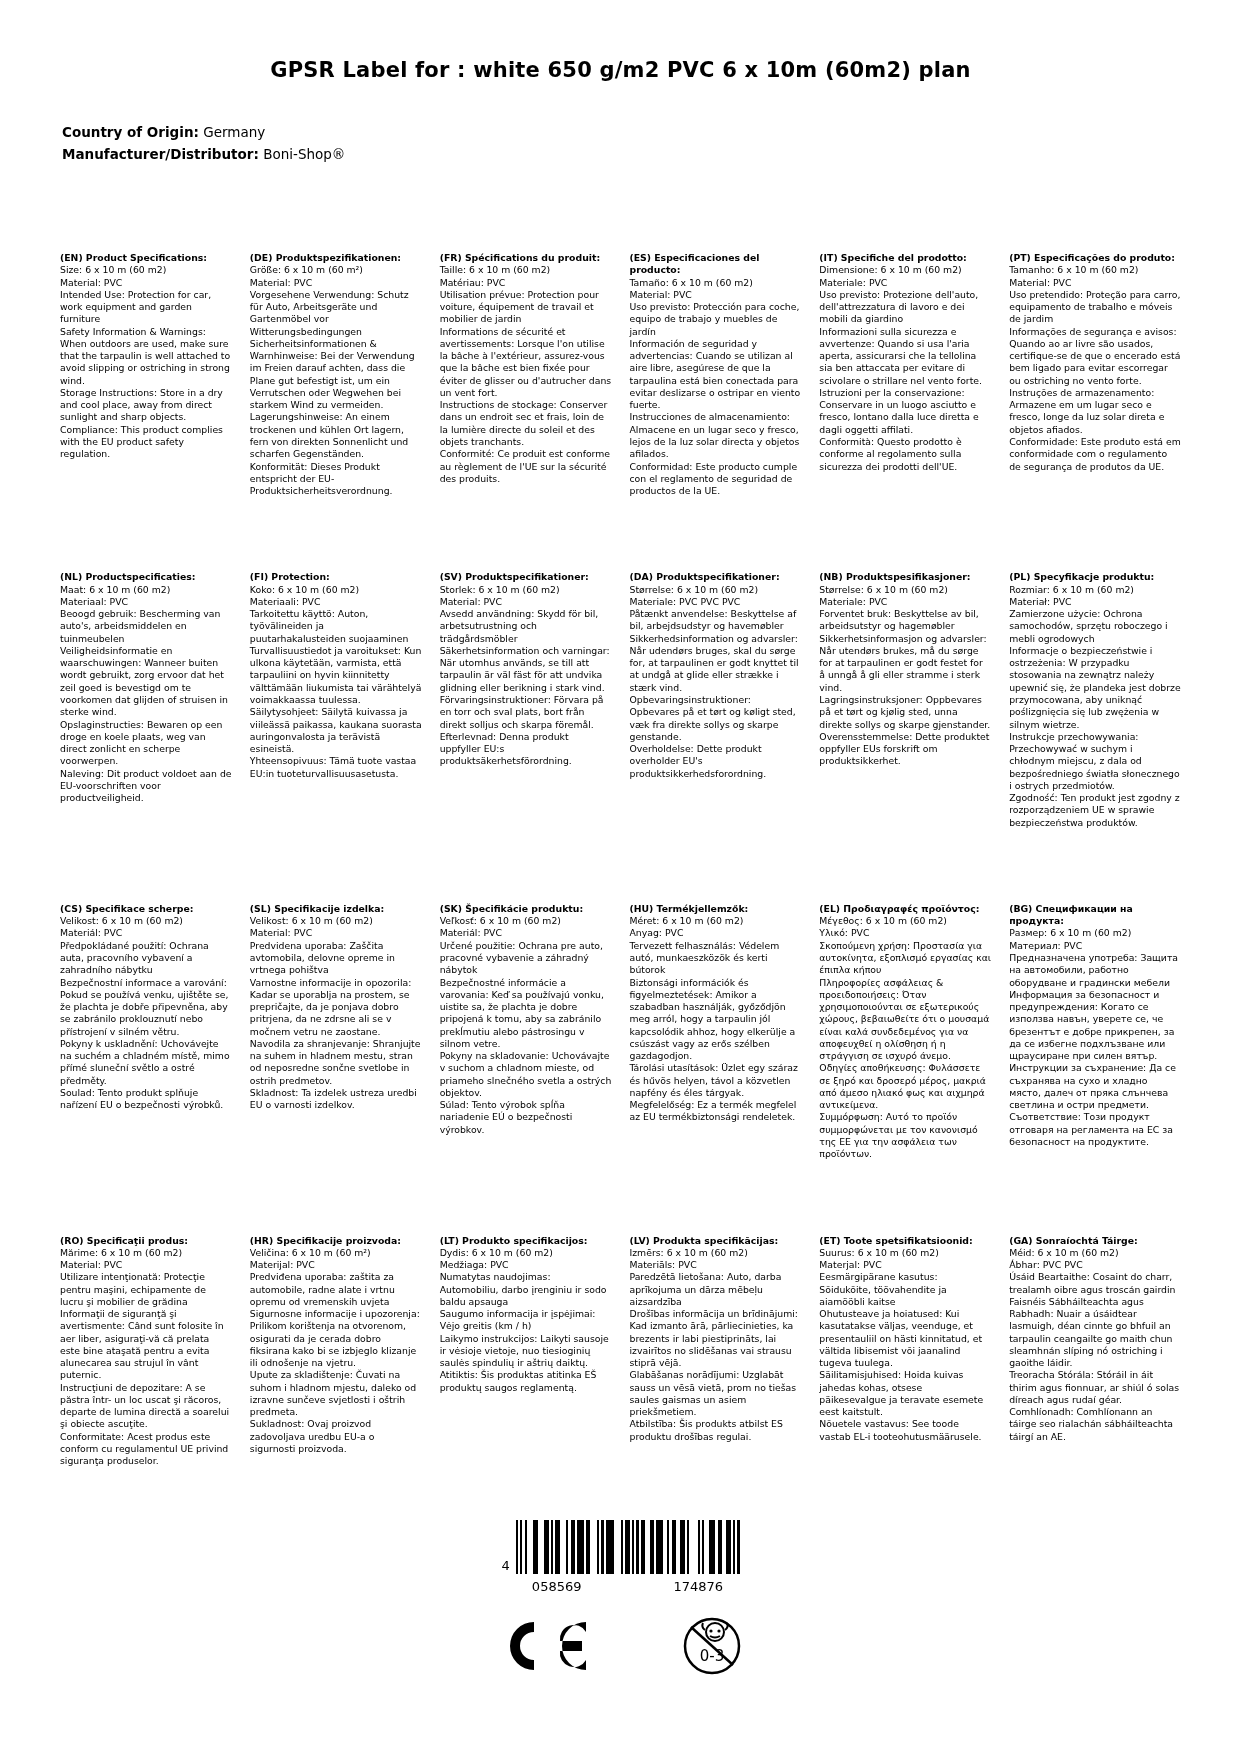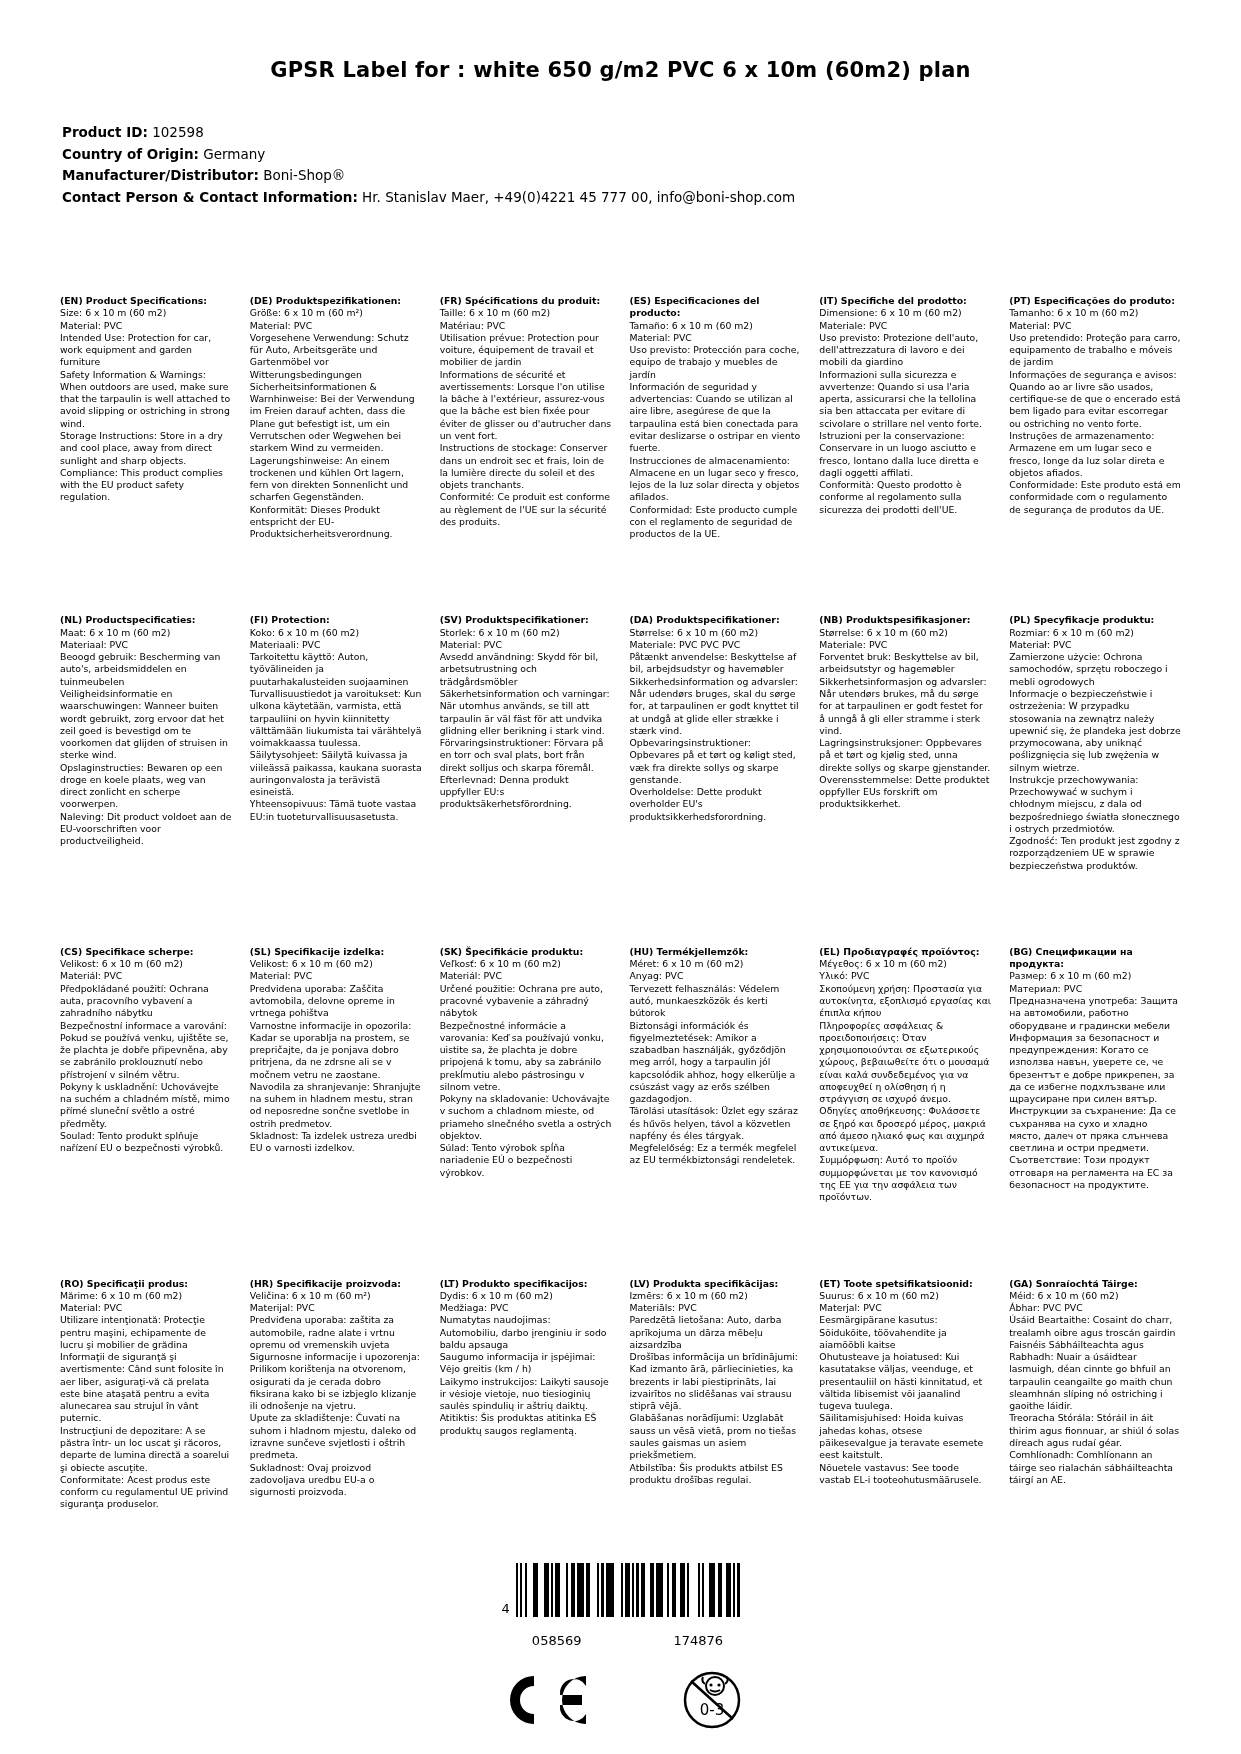--- a/index.html
+++ b/index.html
@@ -91,21 +91,21 @@
   .bars i {
     display: block;
     background: #000;
     height: 100%;
   }
   .bc-nums {
     display: flex;
     justify-content: center;
     gap: 92px;
     font-size: 13px;
-    margin-top: 16px;
+    margin-top: 5px;
     padding-left: 14px;
   }
   .marks {
     display: flex;
     align-items: center;
     justify-content: center;
     gap: 86px;
     margin-top: 22px;
   }
   .ce {
@@ -116,35 +116,27 @@
   }
 </style>
 </head>
 <body>
 
 <div class="page">
 
   <div class="doc-title">GPSR Label for : white 650 g/m2 PVC 6 x 10m (60m2) plan</div>
 
   <div class="meta">
-    <div class="row">
-      <span class="lbl">Product ID:</span>
-      <span class="val">102598</span>
-    </div>
     <div class="row">
       <span class="lbl">Country of Origin:</span>
       <span class="val">Germany</span>
     </div>
     <div class="row">
       <span class="lbl">Manufacturer/Distributor:</span>
       <span class="val">Boni-Shop®</span>
-    </div>
-    <div class="row">
-      <span class="lbl">Contact Person &amp; Contact Information:</span>
-      <span class="val">Hr. Stanislav Maer, +49(0)4221 45 777 00, info@boni-shop.com</span>
     </div>
   </div>
 
   <div class="grid">
     <div class="cell">
         <span class="head">(EN) Product Specifications:</span>
         <span class="body">Size: 6 x 10 m (60 m2)
 Material: PVC
 Intended Use: Protection for car, work equipment and garden furniture
 Safety Information &amp; Warnings: When outdoors are used, make sure that the tarpaulin is well attached to avoid slipping or ostriching in strong wind.

